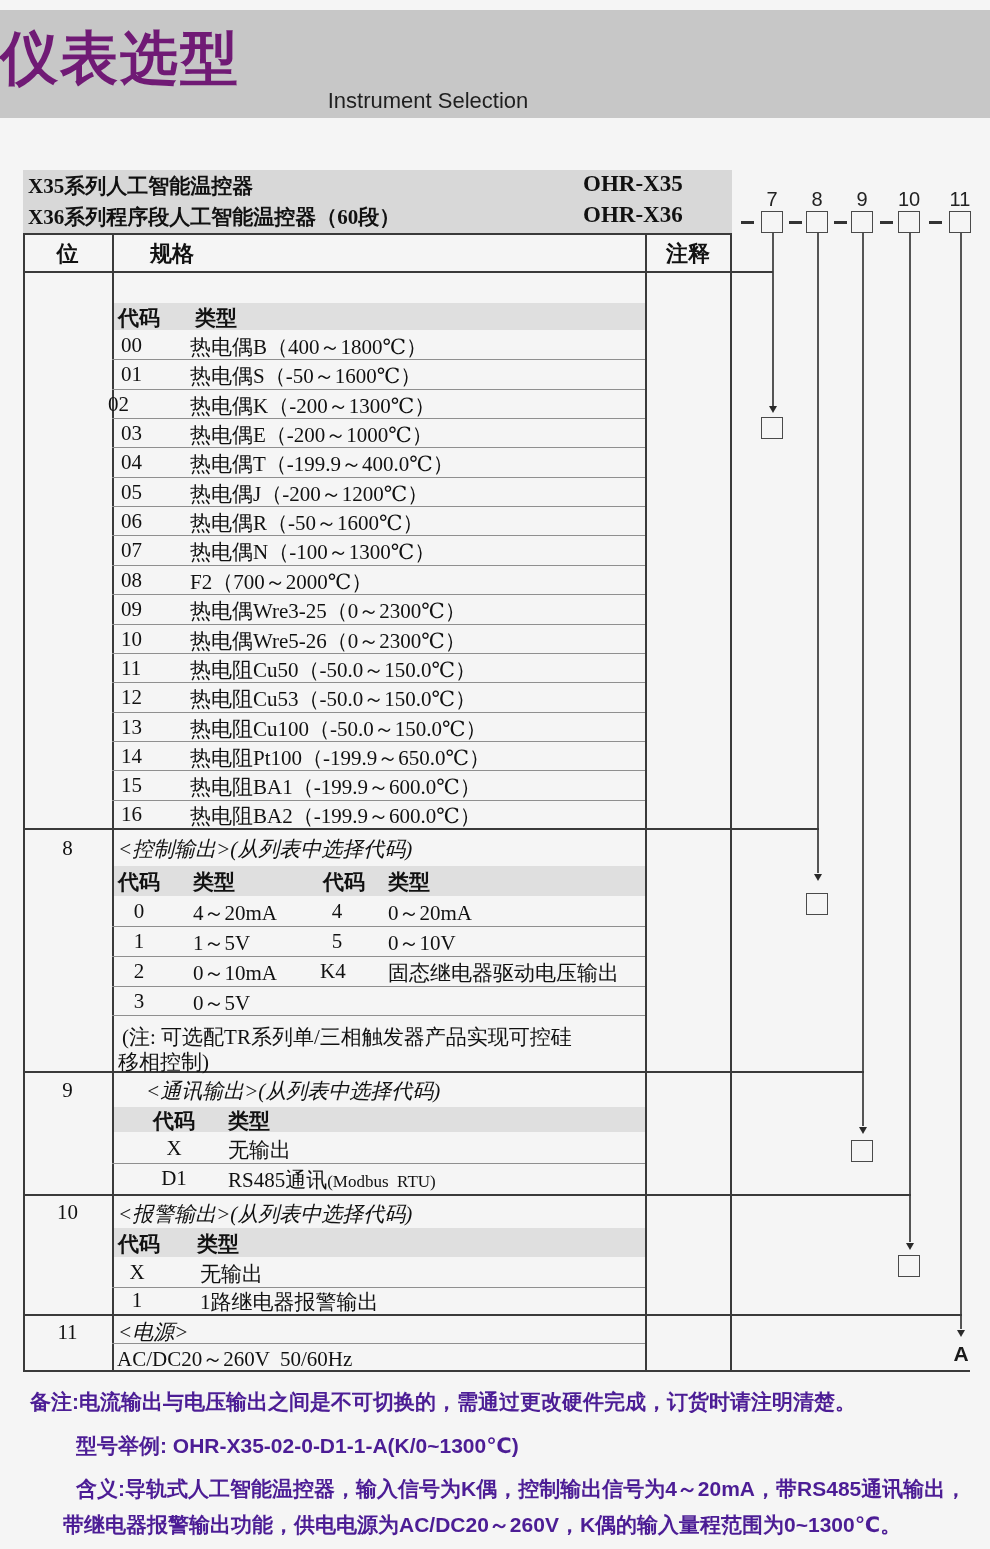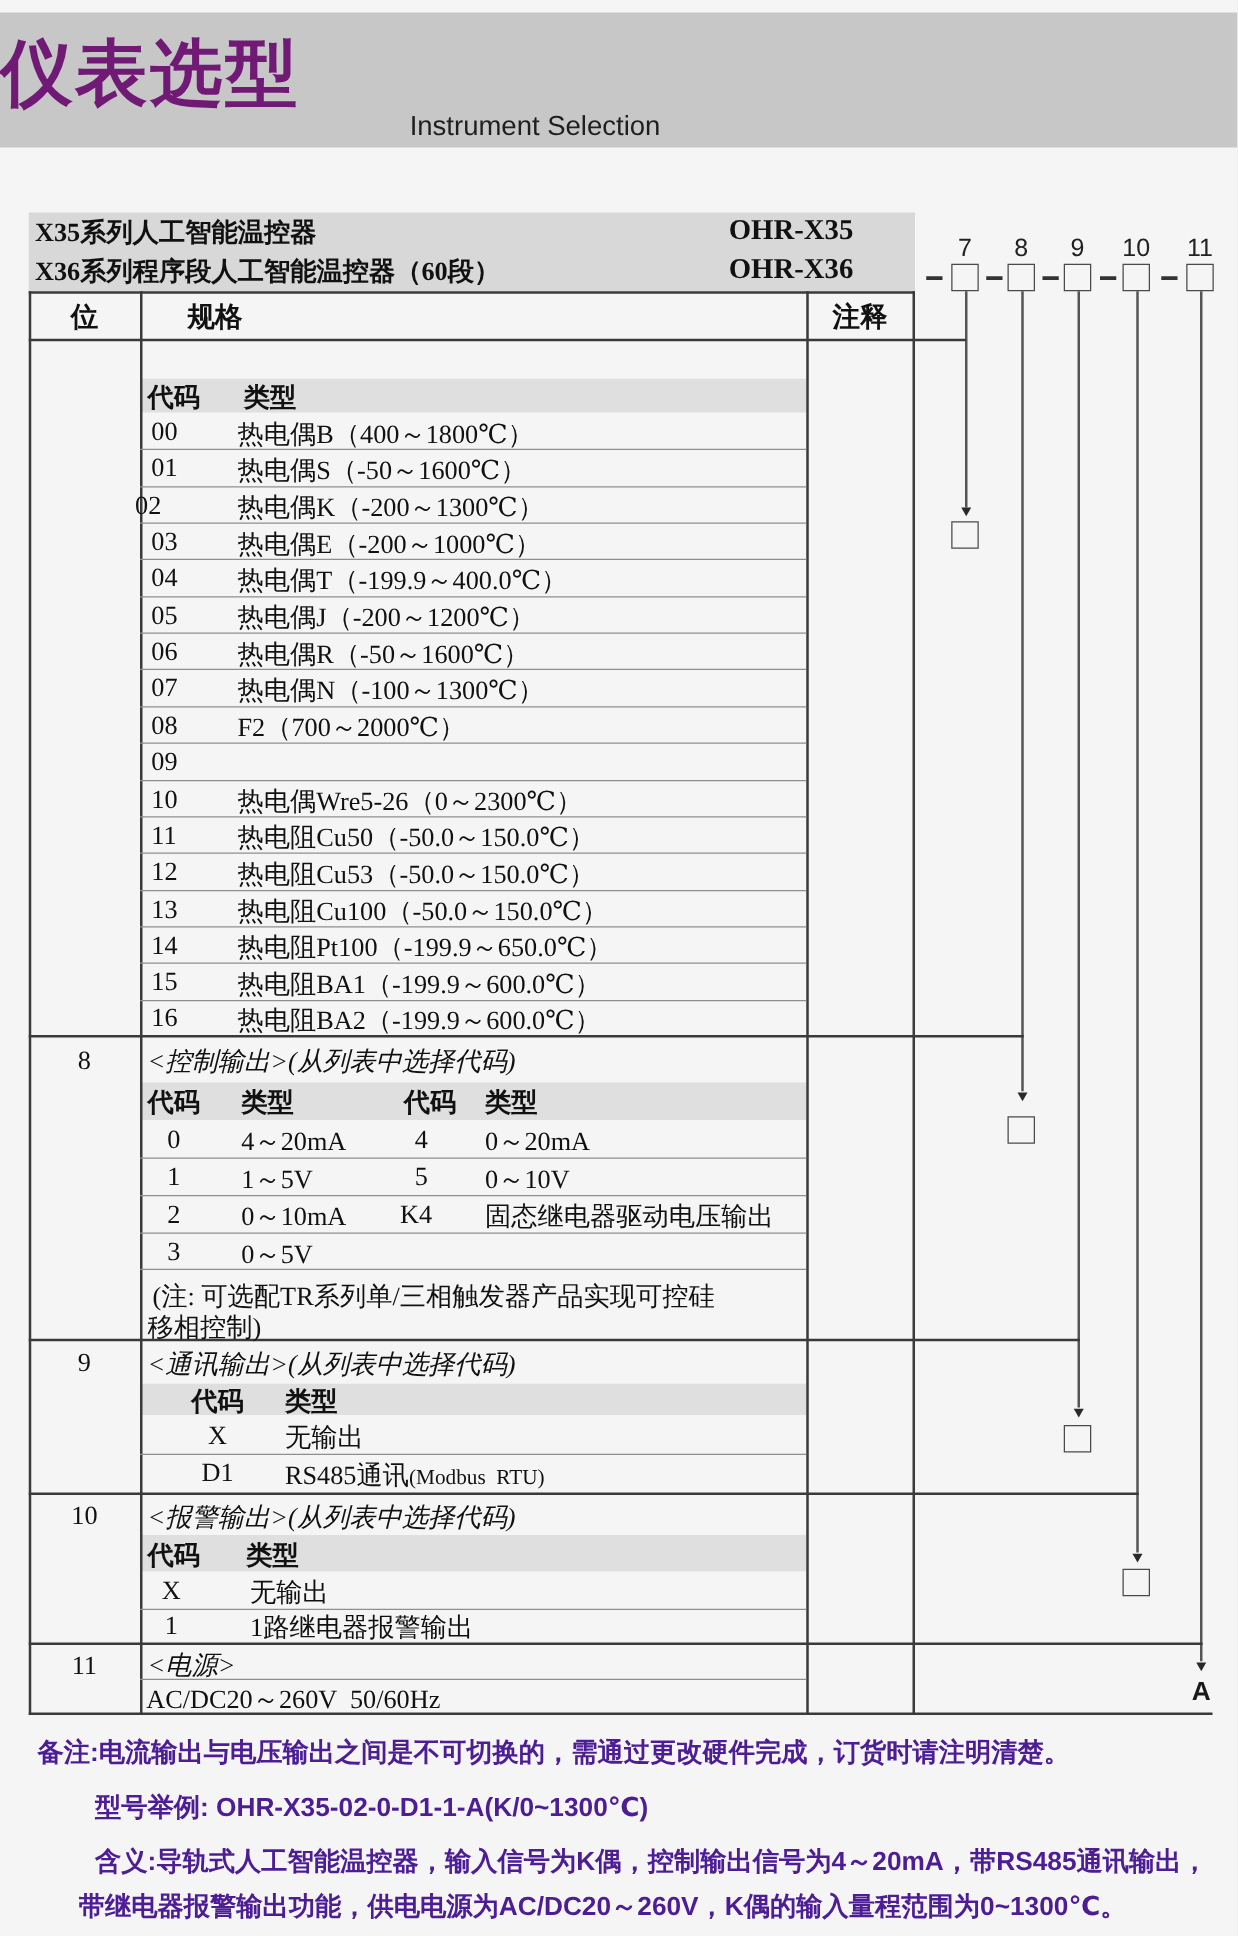--- a/index.html
+++ b/index.html
@@ -143,20 +143,21 @@
   <div class="code" style="left:121px;top:509px;">06</div>
   <div class="type" style="left:190px;top:509px;">热电偶R（-50～1600℃）</div>
   <div class="hlt" style="top:535px;"></div>
   <div class="code" style="left:121px;top:538px;">07</div>
   <div class="type" style="left:190px;top:538px;">热电偶N（-100～1300℃）</div>
   <div class="hlt" style="top:565px;"></div>
   <div class="code" style="left:121px;top:568px;">08</div>
   <div class="type" style="left:190px;top:568px;">F2（700～2000℃）</div>
   <div class="hlt" style="top:594px;"></div>
   <div class="code" style="left:121px;top:597px;">09</div>
+  <div class="type" style="left:190px;top:597px;">热电偶Wre3-25（0～2300℃）</div>
   <div class="hlt" style="top:624px;"></div>
   <div class="code" style="left:121px;top:627px;">10</div>
   <div class="type" style="left:190px;top:627px;">热电偶Wre5-26（0～2300℃）</div>
   <div class="hlt" style="top:653px;"></div>
   <div class="code" style="left:121px;top:656px;">11</div>
   <div class="type" style="left:190px;top:656px;">热电阻Cu50（-50.0～150.0℃）</div>
   <div class="hlt" style="top:682px;"></div>
   <div class="code" style="left:121px;top:685px;">12</div>
   <div class="type" style="left:190px;top:685px;">热电阻Cu53（-50.0～150.0℃）</div>
   <div class="hlt" style="top:712px;"></div>
@@ -195,21 +196,21 @@
   <div class="type" style="left:388px;top:959px;">固态继电器驱动电压输出</div>
   <div class="hlt" style="top:986px;"></div>
   <div class="code" style="left:124px;top:989px;width:30px;text-align:center;">3</div>
   <div class="type" style="left:193px;top:989px;">0～5V</div>
   <div class="hlt" style="top:1015px;"></div>
 
   <div class="type" style="left:122px;top:1023px;">(注: 可选配TR系列单/三相触发器产品实现可控硅</div>
   <div class="type" style="left:118px;top:1048px;">移相控制)</div>
 
   <div class="bit" style="top:1078px;">9</div>
-  <div class="sect-title" style="top:1077px;">&lt;通讯输出&gt;(从列表中选择代码)</div>
+  <div class="sect-title" style="top:1077px;margin-left:28px;">&lt;通讯输出&gt;(从列表中选择代码)</div>
   <div class="clabel" style="left:153px;top:1107px;">代码</div>
   <div class="clabel" style="left:228px;top:1107px;">类型</div>
   <div class="code" style="left:154px;top:1136px;width:40px;text-align:center;">X</div>
   <div class="type" style="left:228px;top:1136px;">无输出</div>
   <div class="hlt" style="top:1163px;"></div>
   <div class="code" style="left:154px;top:1166px;width:40px;text-align:center;">D1</div>
   <div class="type" style="left:228px;top:1166px;"><span>RS485通讯</span><span class="small pre">(Modbus  RTU)</span></div>
 
   <div class="bit" style="top:1200px;">10</div>
   <div class="sect-title" style="top:1200px;">&lt;报警输出&gt;(从列表中选择代码)</div>

